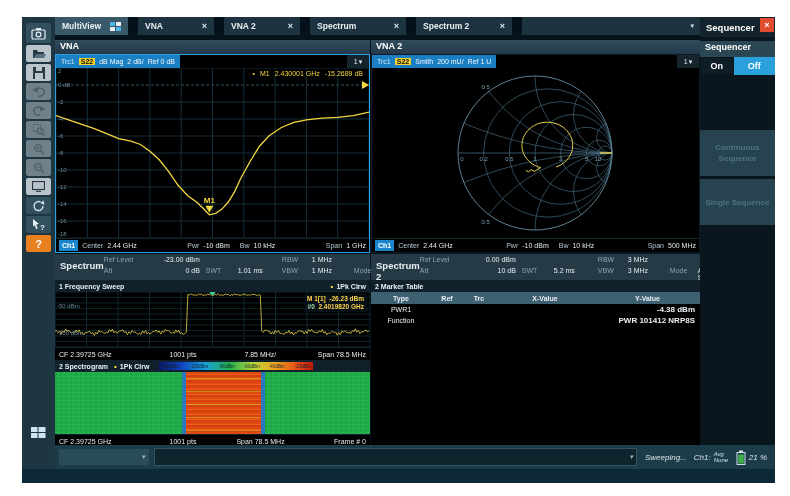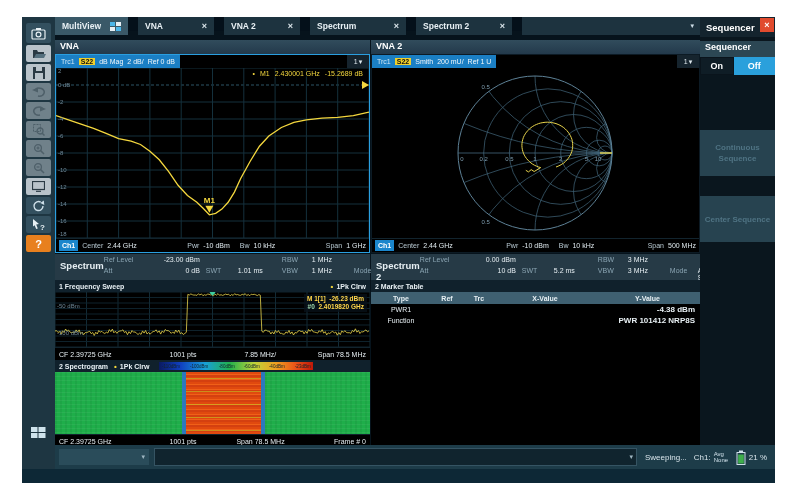--- a/index.html
+++ b/index.html
@@ -112,28 +112,28 @@
   .seq-x{width:14px;height:14px;background:#e14b2e;color:#fff;display:flex;align-items:center;
          justify-content:center;font-size:9px;margin:0 1px 4px 0;}
   .seq-lab{margin-top:4px;height:15px;background:#2c4754;color:#fff;font-size:9px;
            font-weight:bold;padding:1px 0 0 5px;}
   .onoff{display:flex;height:18px;}
   .onoff .on{flex:1;background:#0f1d26;color:#fff;font-size:9px;font-weight:bold;
              display:flex;align-items:center;justify-content:center;border:1px solid #0a141c;}
   .onoff .off{flex:1.3;background:#2aa0dc;color:#fff;font-size:9px;font-weight:bold;
               display:flex;align-items:center;justify-content:center;}
   .seq-btns{position:absolute;left:0;top:113px;width:75px;display:flex;
-            flex-direction:column;gap:20px;}
+            flex-direction:column;gap:3px;}
   .seq-btn{min-height:40px;background:#274350;color:#4f7383;font-size:8px;font-weight:bold;
            display:flex;align-items:center;justify-content:center;text-align:center;
            padding:3px 4px;line-height:11px;}
 
   
   .statusbar{position:absolute;left:33px;top:428px;width:720px;height:24px;background:#1d3c49;
-             display:flex;align-items:center;font-size:8px;color:#d8e4ea;}
+             display:flex;align-items:center;font-size:8px;color:#d8e4ea;font-style:italic;}
   .sb-drop{width:86px;height:16px;background:#2a4c5a;margin-left:4px;display:flex;
            align-items:center;justify-content:flex-end;padding-right:4px;color:#9fb7c2;font-size:7px;}
   .sb-input{width:478px;height:16px;background:#10242e;border:1px solid #355463;margin-left:5px;
             display:flex;align-items:center;justify-content:flex-end;padding-right:3px;
             color:#9fb7c2;font-size:7px;}
   .sb-sweep{margin-left:8px;}
   .sb-ch{margin-left:7px;}
   .sb-avg{display:flex;flex-direction:column;font-size:6px;line-height:6px;margin-left:3px;color:#cfe0ea;}
   .sb-batt{margin-left:auto;display:flex;align-items:center;gap:3px;margin-right:8px;}
   .below{position:absolute;left:0;top:452px;width:753px;height:14px;background:#0d2836;}
@@ -574,21 +574,21 @@
       <span>Sequencer</span>
       <span class="seq-x">×</span>
     </div>
     <div class="seq-lab">Sequencer</div>
     <div class="onoff">
       <span class="on">On</span>
       <span class="off">Off</span>
     </div>
     <div class="seq-btns" id="seq-btns">
           <div class="seq-btn">Continuous Sequence</div>
-          <div class="seq-btn">Center Sequence</div>
+          <div class="seq-btn">Single Sequence</div>
         </div>
   </div>
 
   <div class="statusbar">
     <div class="sb-drop">
       <span>▾</span>
     </div>
     <div class="sb-input">
       <span>▾</span>
     </div>

